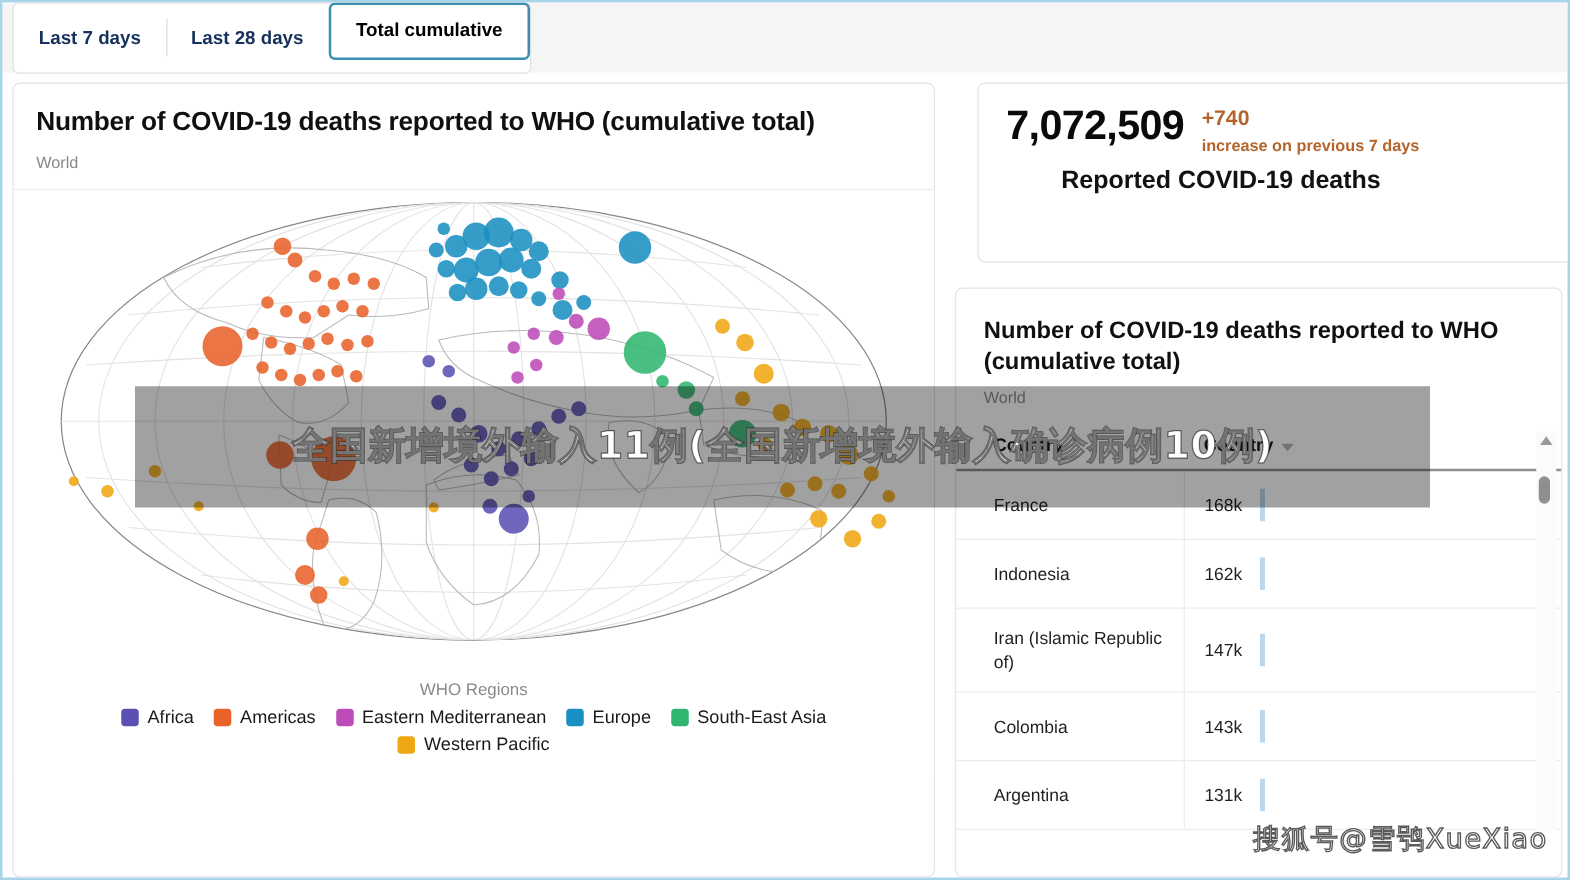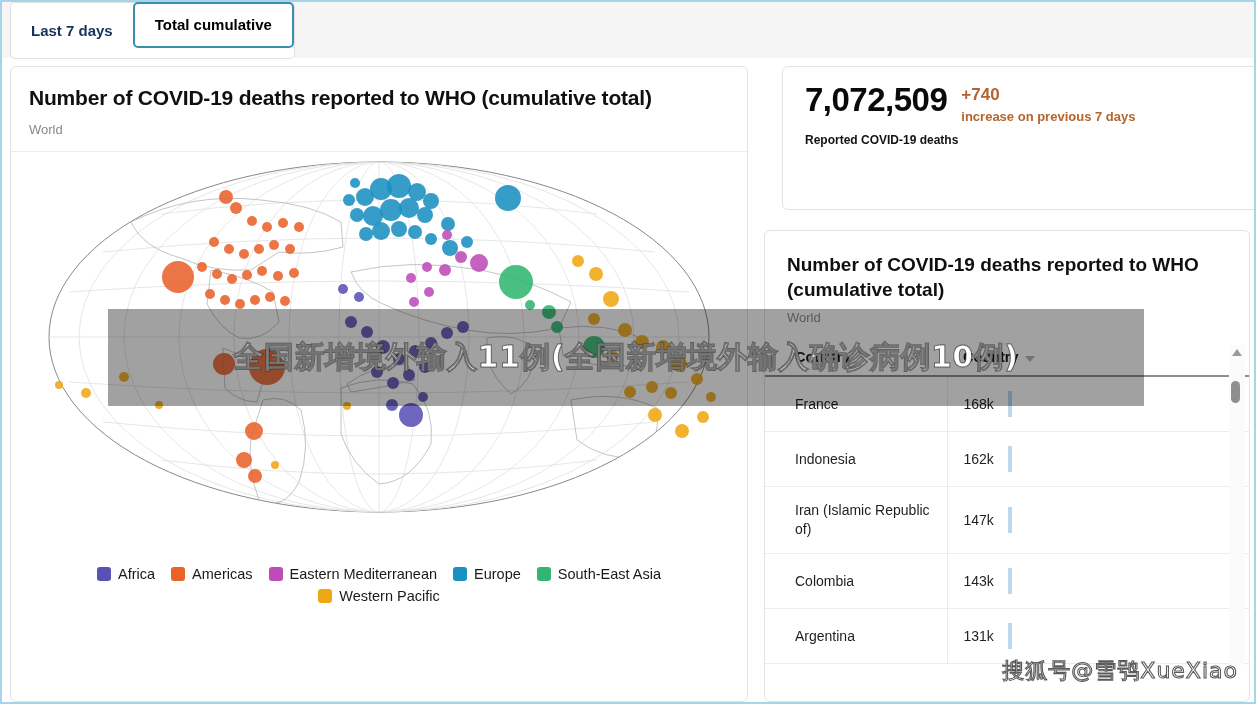--- a/index.html
+++ b/index.html
@@ -147,21 +147,21 @@
   .stat-delta {
     font-size: 17px; font-weight: bold;
     color: #b4642c; line-height: 1.1;
   }
   .stat-delta-note {
     font-size: 13px; font-weight: bold;
     color: #b4642c; margin-top: 4px;
   }
   .stat-label {
     margin-top: 9px;
-    font-size: 12px; font-weight: bold; color: #121212;
+    font-size: 20px; font-weight: bold; color: #121212; margin-left: 44px;
   }
   .stat-scope {
     margin-top: 8px;
     font-size: 13px; color: #8d8d8d;
   }
 
   #table-card {
     position: absolute;
     left: 762px; top: 228px;
     width: 486px; height: 472px;
@@ -277,20 +277,21 @@
 </style>
 </head>
 <body>
 
 <div id="root">
 
   <div class="topbar">
 
     <div class="seg-group">
       <button class="seg-btn">Last 7 days</button>
+      <button class="seg-btn">Last 28 days</button>
       <button class="seg-btn active">Total cumulative</button>
     </div>
 
   </div>
 
   <div class="card" id="map-card">
     <div class="map-header">
       <div class="map-title">Number of COVID-19 deaths reported to WHO (cumulative total)</div>
       <div class="map-subtitle">World</div>
     </div>
@@ -438,20 +439,21 @@
             <circle cx="75" cy="241" r="5" fill="#efa713" fill-opacity="0.88"></circle>
             <circle cx="113" cy="225" r="5" fill="#efa713" fill-opacity="0.88"></circle>
             <circle cx="48" cy="233" r="4" fill="#efa713" fill-opacity="0.88"></circle>
             <circle cx="148" cy="253" r="4" fill="#efa713" fill-opacity="0.88"></circle>
             <circle cx="264" cy="313" r="4" fill="#efa713" fill-opacity="0.88"></circle>
             <circle cx="336" cy="254" r="4" fill="#efa713" fill-opacity="0.88"></circle>
           </g>
       </svg>
 
       <div class="legend">
+        <div class="legend-title">WHO Regions</div>
         <div class="legend-rows" id="legend-rows">
             <div class="legend-row">
               <div class="legend-item">
                 <span class="swatch" style="background: rgb(91, 81, 181);"></span>
                 <span>Africa</span>
               </div>
               <div class="legend-item">
                 <span class="swatch" style="background: rgb(232, 98, 42);"></span>
                 <span>Americas</span>
               </div>

